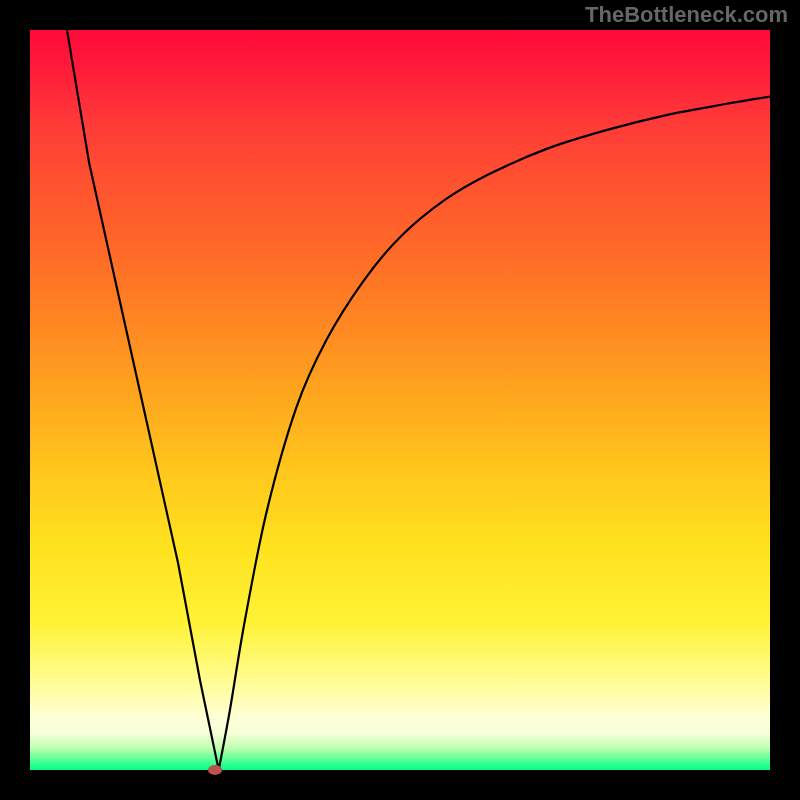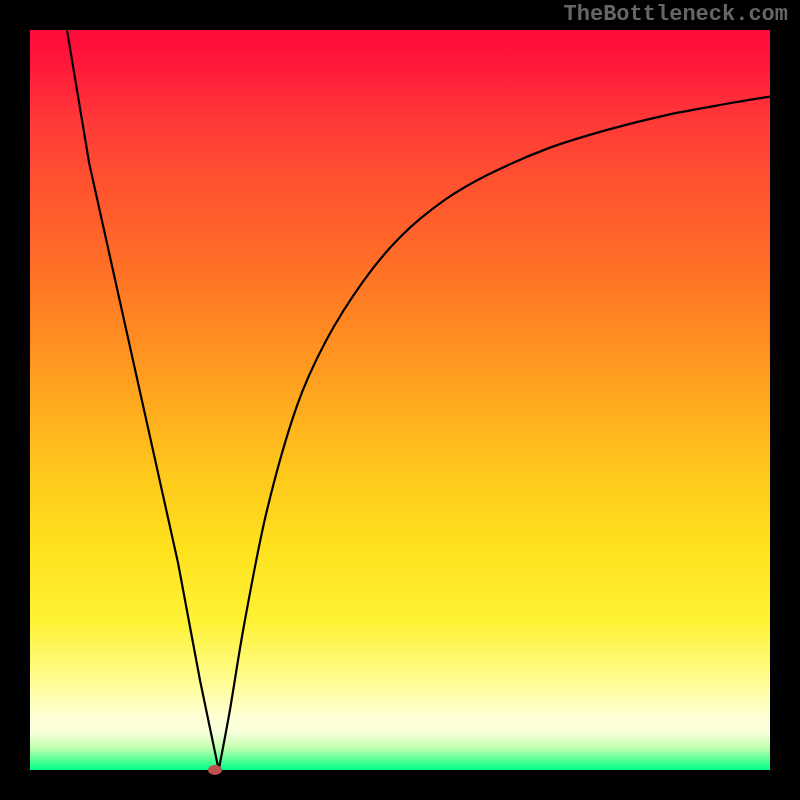--- a/index.html
+++ b/index.html
@@ -2,21 +2,21 @@
 <html><head>
 <meta charset="utf-8">
 <style>
   * { margin: 0; padding: 0; box-sizing: border-box; }
   body { width: 800px; height: 800px; background: #000; position: relative; overflow: hidden; }
   
   .watermark {
     position: absolute;
     top: 2px;
     right: 12px;
-    font-family: Liberation Mono, monospace;
+    font-family: Liberation Sans, sans-serif;
     font-size: 22px;
     font-weight: bold;
     color: #666;
     z-index: 10;
   }
   
   .plot-area {
     position: absolute;
     left: 30px;
     top: 30px;

